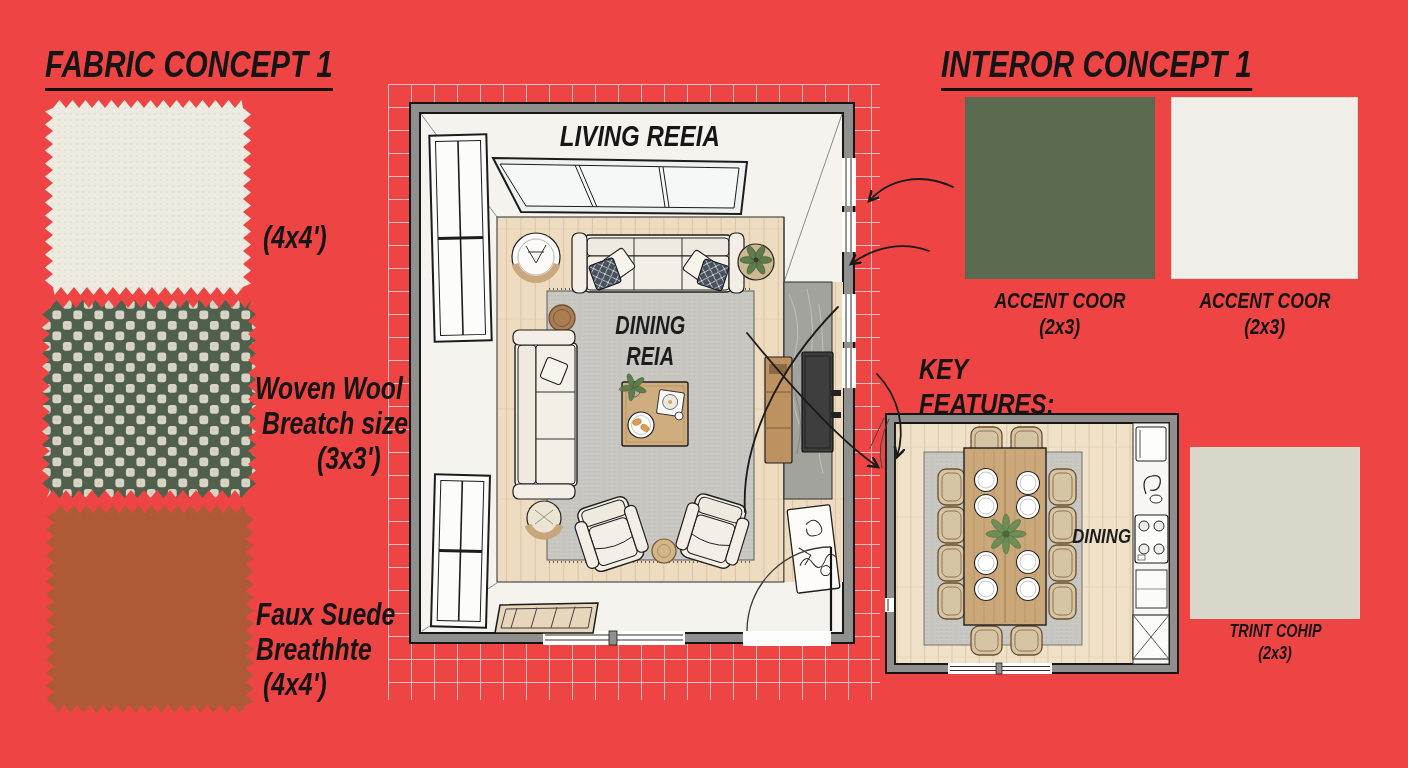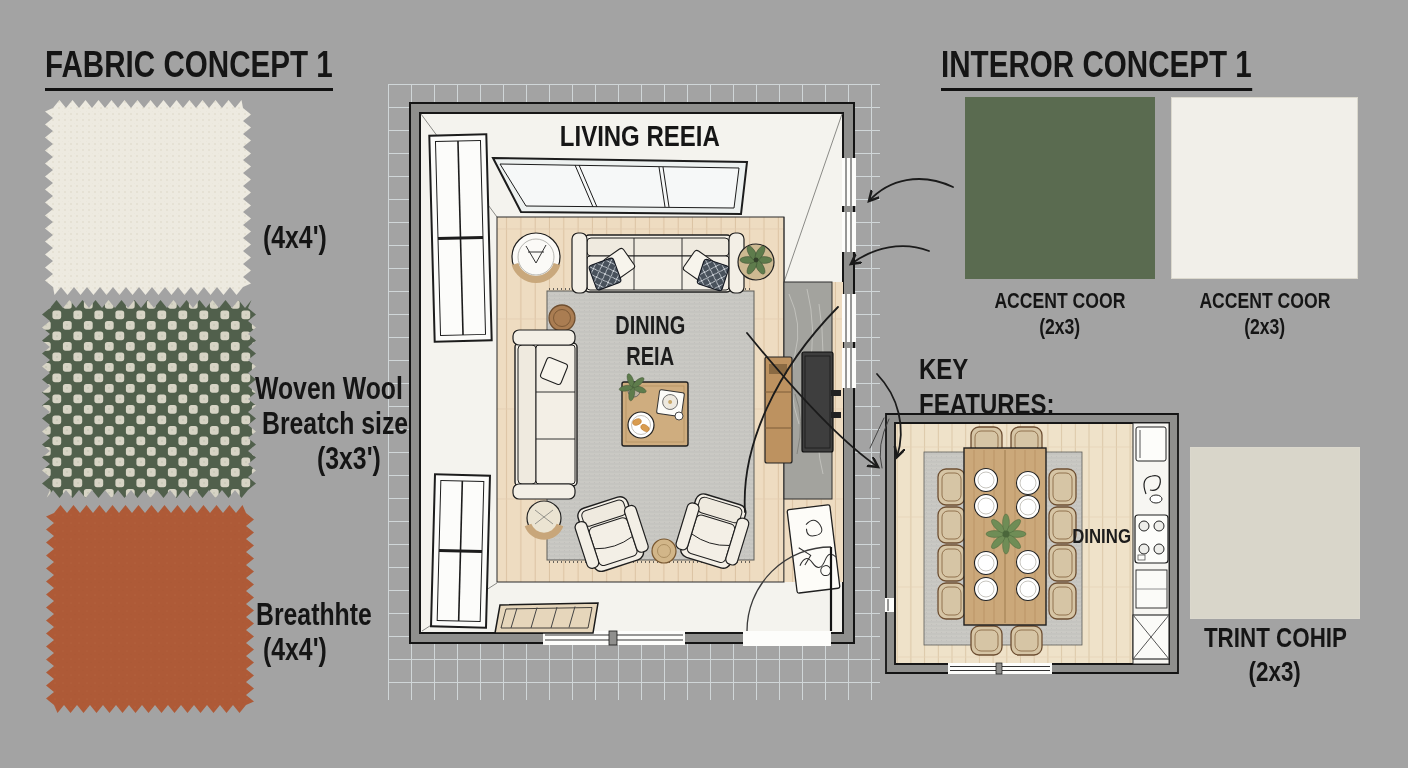--- a/index.html
+++ b/index.html
@@ -1,32 +1,32 @@
 <!DOCTYPE html>
 <html><head>
 <meta charset="utf-8">
 <style>
   html,body{margin:0;padding:0;background:#ffffff;}
-  #canvas{position:relative;width:1408px;height:768px;background:#a3a3a3;overflow:hidden;
-          font-family:"Liberation Sans",sans-serif;color:#151515;}
+  #canvas{position:relative;width:1408px;height:768px;background:#ef4444;overflow:hidden;
+          font-family:"Liberation Sans",sans-serif;color:#151515;font-style:italic;}
   .abs{position:absolute;}
   .grid-panel{left:388px;top:84px;width:492px;height:616px;
     background-image:linear-gradient(#dfe7ea 1px,transparent 1px),
                      linear-gradient(90deg,#dfe7ea 1px,transparent 1px);
     background-size:23px 23px;opacity:.75;}
   .t-cond{display:inline-block;transform:scaleX(.8);transform-origin:left center;white-space:nowrap;}
   .t-condc{display:inline-block;transform:scaleX(.8);transform-origin:center;white-space:nowrap;}
   .board-title{font-size:37px;font-weight:bold;line-height:1;}
   .board-title .t-cond{border-bottom:3px solid #111;padding-bottom:5px;}
   .fab-label{font-size:31px;font-weight:bold;line-height:1.13;}
   .fab-label .ln{display:block;}
   .sw-label{font-size:22px;font-weight:bold;text-align:center;line-height:1.18;}
   .key-label{font-size:30px;font-weight:bold;line-height:1.15;margin-top:8px;}
   .key-label .u{border-bottom:3px solid #111;padding-bottom:2px;}
-  .trim-label{font-size:28px;font-weight:bold;text-align:center;line-height:1.2;}
+  .trim-label{font-size:18px;font-weight:bold;text-align:center;line-height:1.2;}
   .color-chip{box-sizing:border-box;}
   .chip-border{border:1px solid #dbd8cd;}
   svg text{font-family:"Liberation Sans",sans-serif;}
 </style>
 </head>
 <body>
 
 <div id="canvas">
 
   <svg width="0" height="0" style="position:absolute" aria-hidden="true">
@@ -89,20 +89,21 @@
   <div class="abs fab-label" style="left:255px;top:371px;">
     <span class="ln"><span class="t-cond">Woven Wool</span></span>
     <span class="ln" style="margin-left:7px;"><span class="t-cond">Breatch size</span></span>
     <span class="ln" style="margin-left:15px;text-align:center;"><span class="t-cond">(3x3')</span></span>
   </div>
 
   <svg class="abs" style="left:45px;top:504px;" width="210" height="210">
     <polygon fill="url(#pat-suede)" points="9,9 15.5,1 22,9 28.5,1 35,9 41.5,1 48,9 54.5,1 61,9 67.5,1 74,9 80.5,1 87,9 93.5,1 100,9 106.5,1 113,9 119.5,1 126,9 132.5,1 139,9 145.5,1 152,9 158.5,1 165,9 171.5,1 178,9 184.5,1 191,9 197.5,1 201,9 201,9 209,15.5 201,22 209,28.5 201,35 209,41.5 201,48 209,54.5 201,61 209,67.5 201,74 209,80.5 201,87 209,93.5 201,100 209,106.5 201,113 209,119.5 201,126 209,132.5 201,139 209,145.5 201,152 209,158.5 201,165 209,171.5 201,178 209,184.5 201,191 209,197.5 201,201 201,201 194.5,209 188,201 181.5,209 175,201 168.5,209 162,201 155.5,209 149,201 142.5,209 136,201 129.5,209 123,201 116.5,209 110,201 103.5,209 97,201 90.5,209 84,201 77.5,209 71,201 64.5,209 58,201 51.5,209 45,201 38.5,209 32,201 25.5,209 19,201 12.5,209 9,201 9,201 1,194.5 9,188 1,181.5 9,175 1,168.5 9,162 1,155.5 9,149 1,142.5 9,136 1,129.5 9,123 1,116.5 9,110 1,103.5 9,97 1,90.5 9,84 1,77.5 9,71 1,64.5 9,58 1,51.5 9,45 1,38.5 9,32 1,25.5 9,19 1,12.5"></polygon>
   </svg>
   <div class="abs fab-label" style="left:256px;top:597px;">
+    <span class="ln"><span class="t-cond">Faux Suede</span></span>
     <span class="ln"><span class="t-cond">Breathhte</span></span>
     <span class="ln" style="margin-left:7px;"><span class="t-cond">(4x4')</span></span>
   </div>
 
   <svg class="abs" style="left:407px;top:94px;" width="450" height="560" viewBox="0 0 450 560">
     <defs>
       <g id="chair">
         <rect x="-26" y="-34" width="52" height="66" rx="8" fill="#f3efe6" stroke="#1f1f1f" stroke-width="1.4"></rect>
         <rect x="-22" y="-31" width="44" height="16" rx="5" fill="#efeadf" stroke="#1f1f1f" stroke-width="1"></rect>
         <rect x="-20" y="-13" width="40" height="40" rx="5" fill="#f3efe6" stroke="#1f1f1f" stroke-width="1"></rect>

